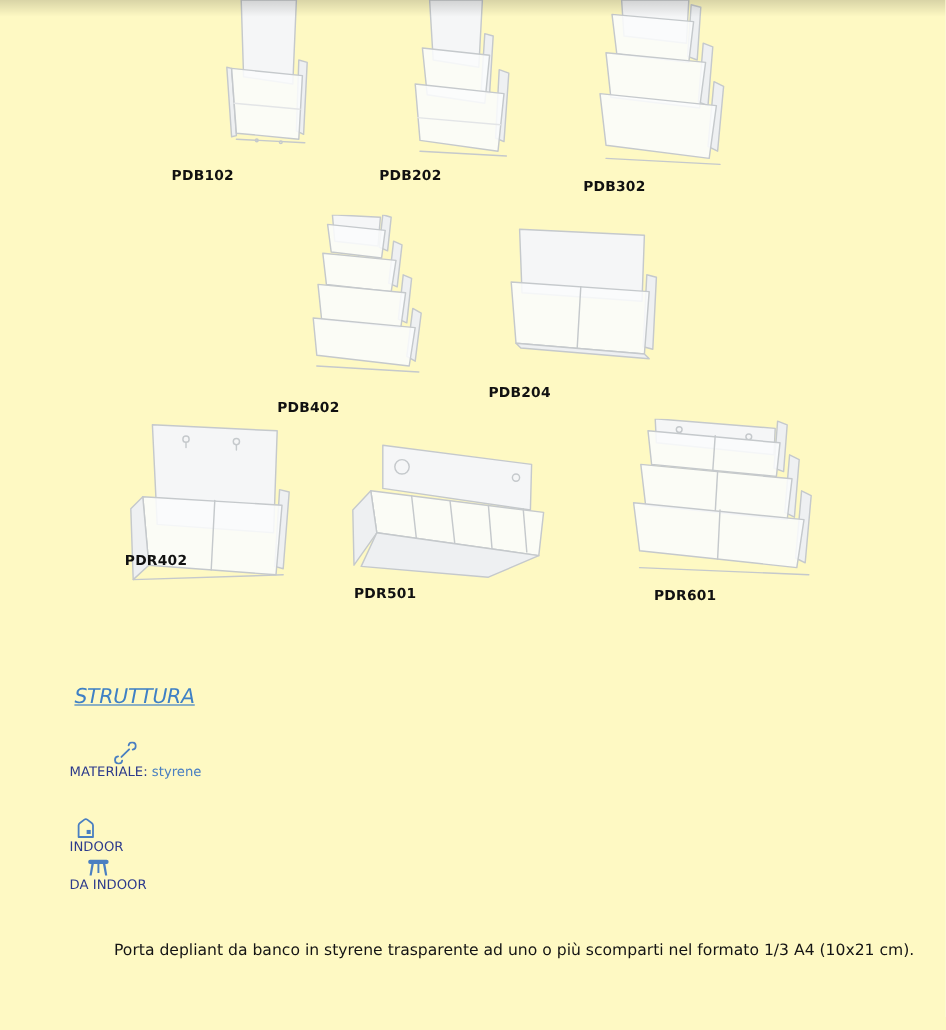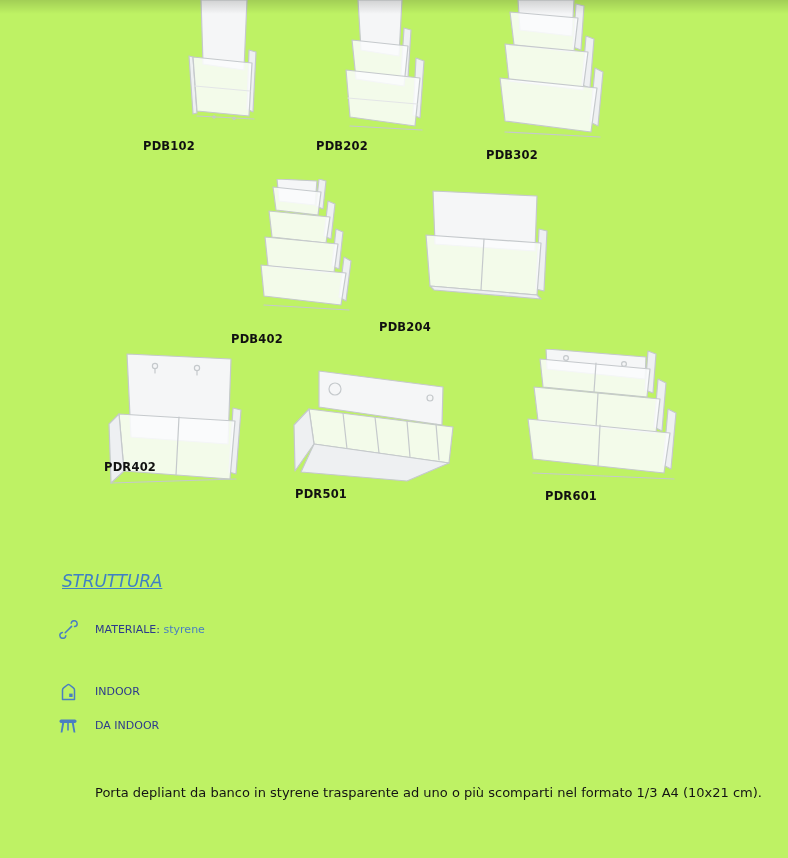--- a/index.html
+++ b/index.html
@@ -1,19 +1,19 @@
 <!DOCTYPE html>
 <html><head>
 <meta charset="utf-8">
 <style>
   html,body{margin:0;padding:0;}
   .page{
     position:relative;
     width:788px;height:858px;
-    background:#bef264;
+    background:#fef9c3;
     overflow:hidden;
     font-family:"DejaVu Sans","Liberation Sans",sans-serif;
   }
   .top-shade{
     position:absolute;left:0;top:0;width:788px;height:14px;
     background:linear-gradient(to bottom,rgba(0,0,0,0.15),rgba(0,0,0,0));
     z-index:5;pointer-events:none;
   }
   .product{position:absolute;margin:0;padding:0;}
   .product svg{display:block;width:100%;height:100%;}
@@ -28,21 +28,21 @@
     letter-spacing:0.2px;white-space:nowrap;
   }
   .struttura-title{
     position:absolute;left:62px;top:571px;
     font-size:17px;color:#3f80c5;
     text-decoration:underline;
     letter-spacing:-0.2px;
     cursor:pointer;
     font-style:italic;
   }
-  .feat-row{position:absolute;left:58px;height:22px;display:flex;align-items:center;}
+  .feat-row{position:absolute;left:58px;height:22px;display:flex;align-items:center;flex-direction:column;}
   .feat-icon{width:20px;height:20px;margin-right:17px;display:flex;align-items:center;justify-content:center;}
   .feat-icon svg{display:block;}
   .feat-text{font-size:11px;white-space:nowrap;}
   .feat-label{color:#2c3a8c;}
   .feat-value{color:#4a7fc1;}
   .description{
     position:absolute;left:62px;top:771px;width:700px;
     font-size:13px;color:#141414;line-height:17px;margin-left:33px;
   }
 </style>
@@ -161,21 +161,21 @@
       <polygon class="f3" points="24,70 166,84 160,124 29,110"></polygon>
       <line x1="96" y1="76" x2="94" y2="117"></line>
       <line x1="29" y1="124" x2="170" y2="130"></line>
     </svg>
   </figure>
 
   <div class="prod-label" style="left:143px;top:139px">PDB102</div>
   <div class="prod-label" style="left:316px;top:139px">PDB202</div>
   <div class="prod-label" style="left:486px;top:148px">PDB302</div>
   <div class="prod-label" style="left:231px;top:332px">PDB402</div>
-  <div class="prod-label" style="left:379px;top:320px">PDB204</div>
+  <div class="prod-label" style="left:407px;top:320px">PDB204</div>
   <div class="prod-label" style="left:104px;top:460px">PDR402</div>
   <div class="prod-label" style="left:295px;top:487px">PDR501</div>
   <div class="prod-label" style="left:545px;top:489px">PDR601</div>
 
   <a class="struttura-title">STRUTTURA</a>
 
   <div class="feat-row" style="top:618px">
     <span class="feat-icon">
       <svg width="19" height="19" viewBox="0 0 19 19">
         <g stroke="#4a7fc1" stroke-width="1.5" fill="none" stroke-linecap="round">

